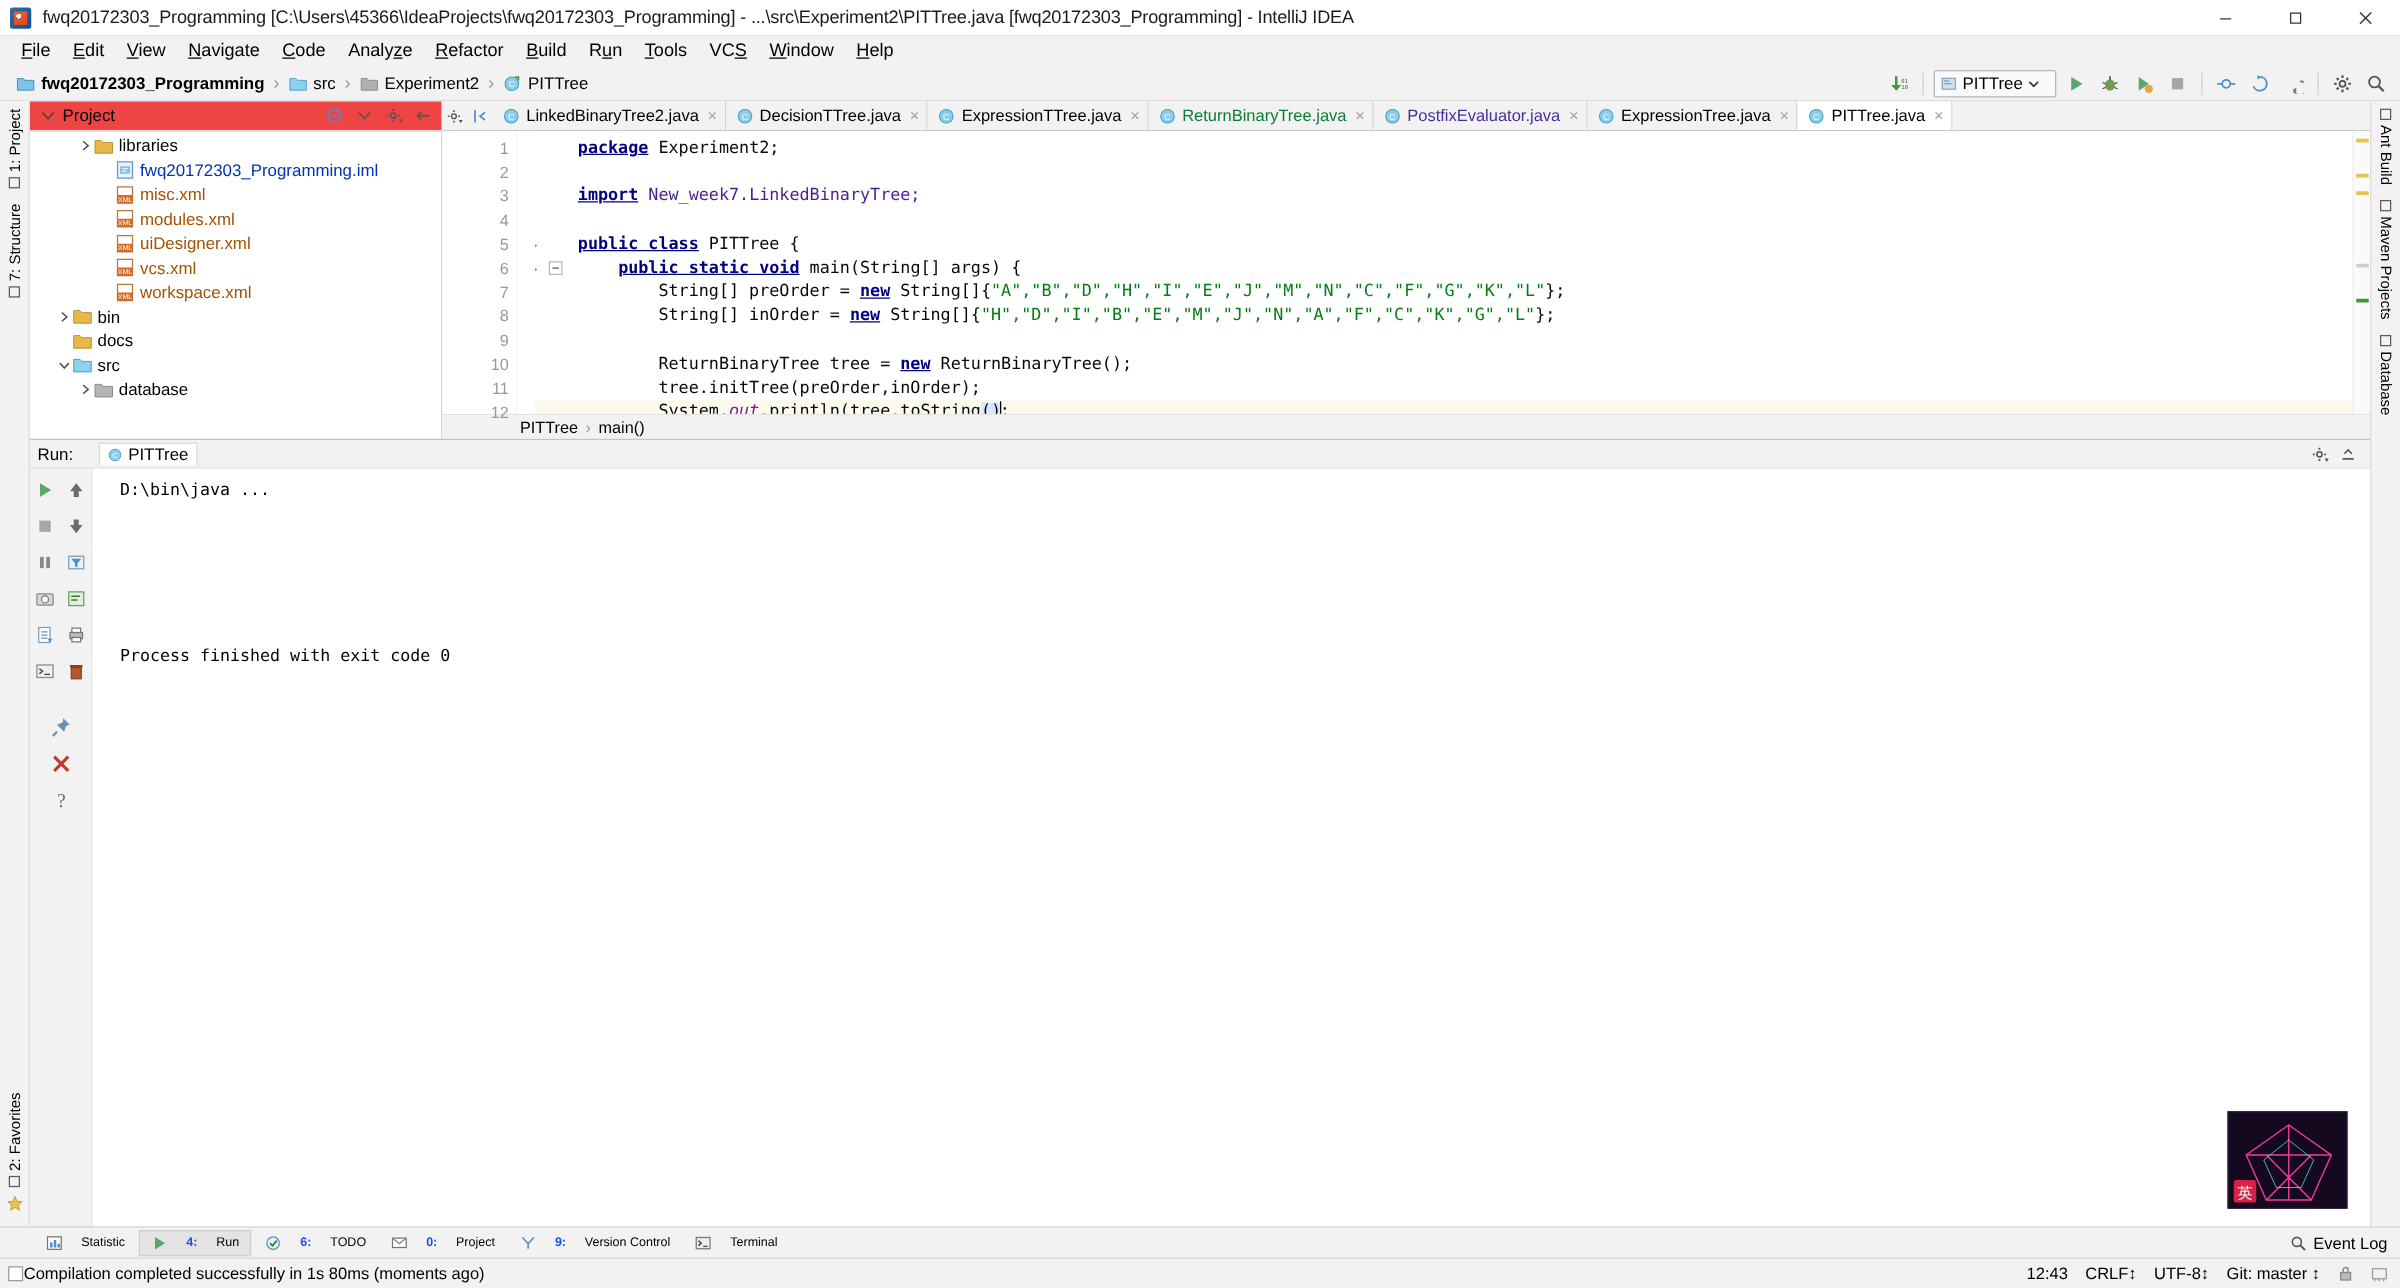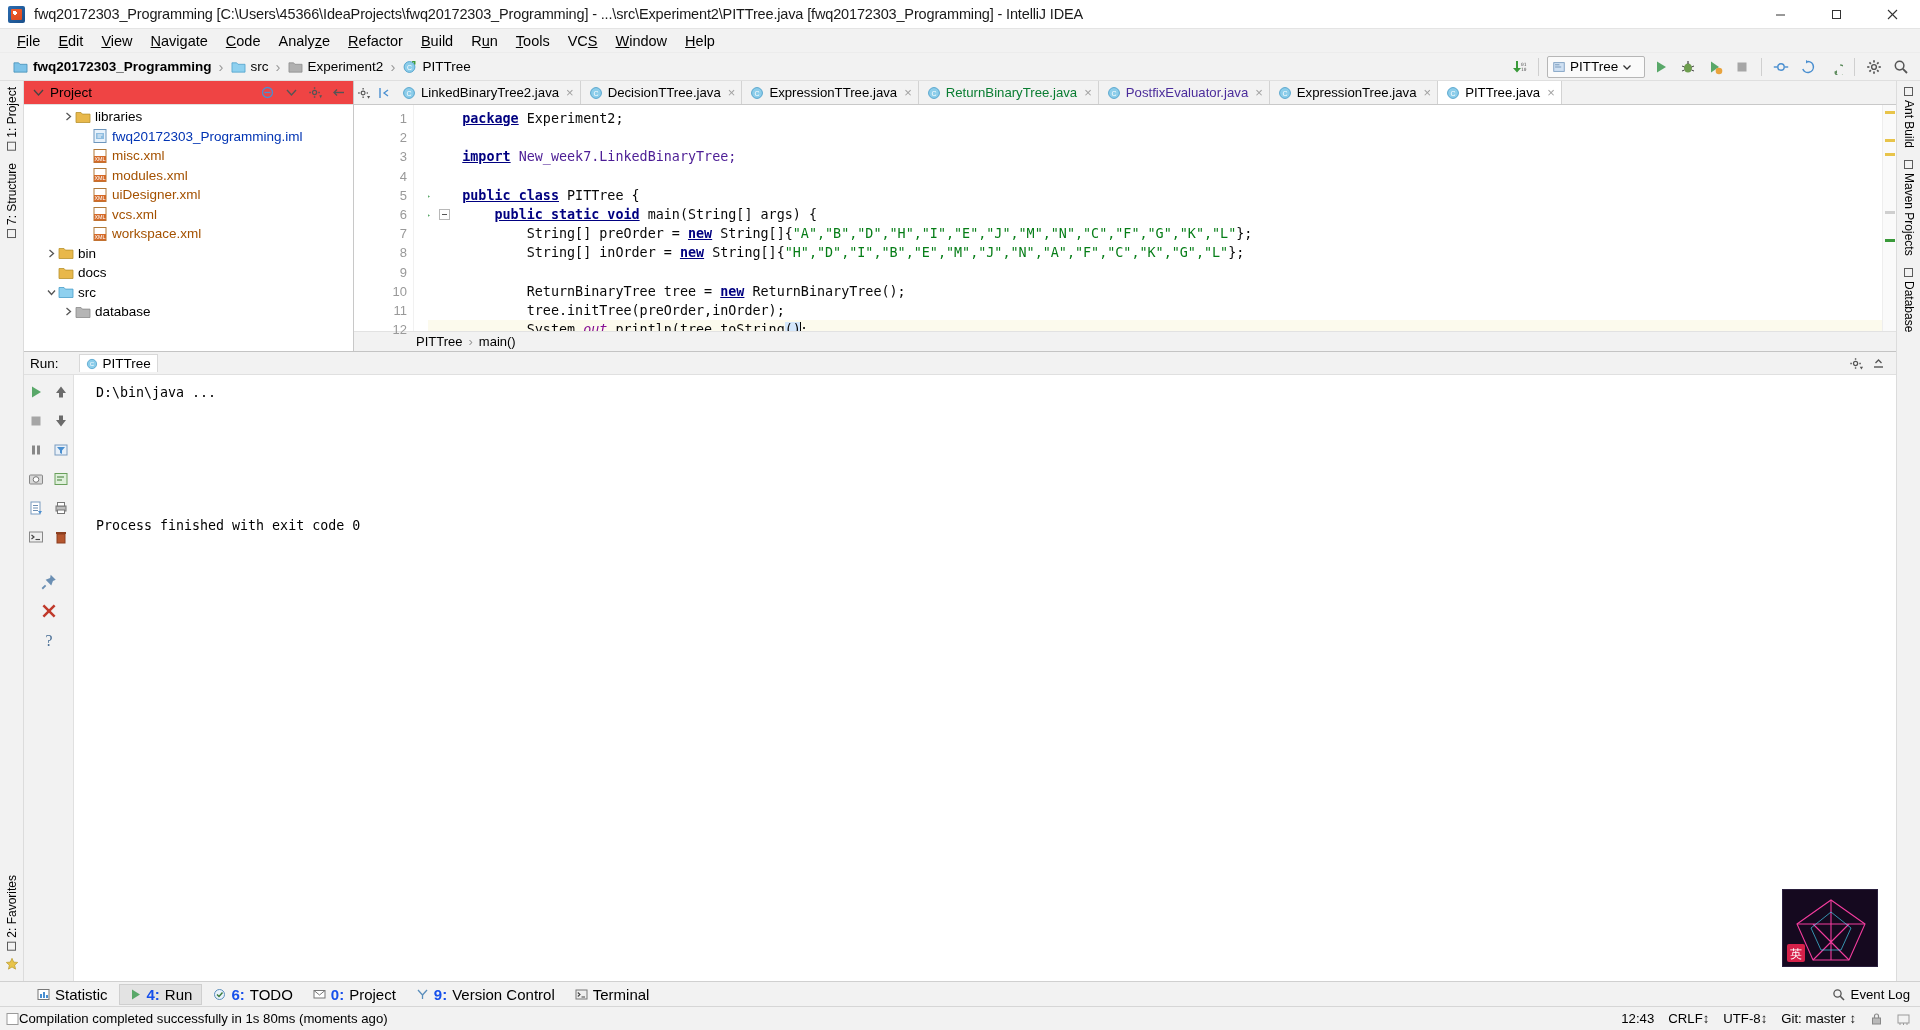--- a/index.html
+++ b/index.html
@@ -202,21 +202,21 @@
   .neon {
     position:absolute; right:18px; bottom:14px; width:96px; height:78px;
     background:#120b1e; border:1px solid #2a1f3d; overflow:hidden;
   }
 
   
   .bottombar {
     height:25px; background:#f2f2f2; display:flex; align-items:center;
     flex:none; border-top:1px solid #d0d0d0; padding-left:28px; gap:2px;
   }
-  .bb-item { display:flex; align-items:center; gap:5px; font-size:15px;
+  .bb-item { display:flex; align-items:center; gap:15px; font-size:10px;
              color:#000; padding:2px 9px; height:21px; }
   .bb-item.active { background:#e3e3e3; border:1px solid #cfcfcf; }
   .bb-item .num { font-weight:bold; }
   .bb-right { margin-left:auto; display:flex; align-items:center; gap:6px; padding-right:10px;
               font-size:13.2px; color:#000; }
 
   
   .statusbar {
     height:24px; background:#f2f2f2; display:flex; align-items:center;
     flex:none; border-top:1px solid #d6d6d6; font-size:13.2px; color:#000;

